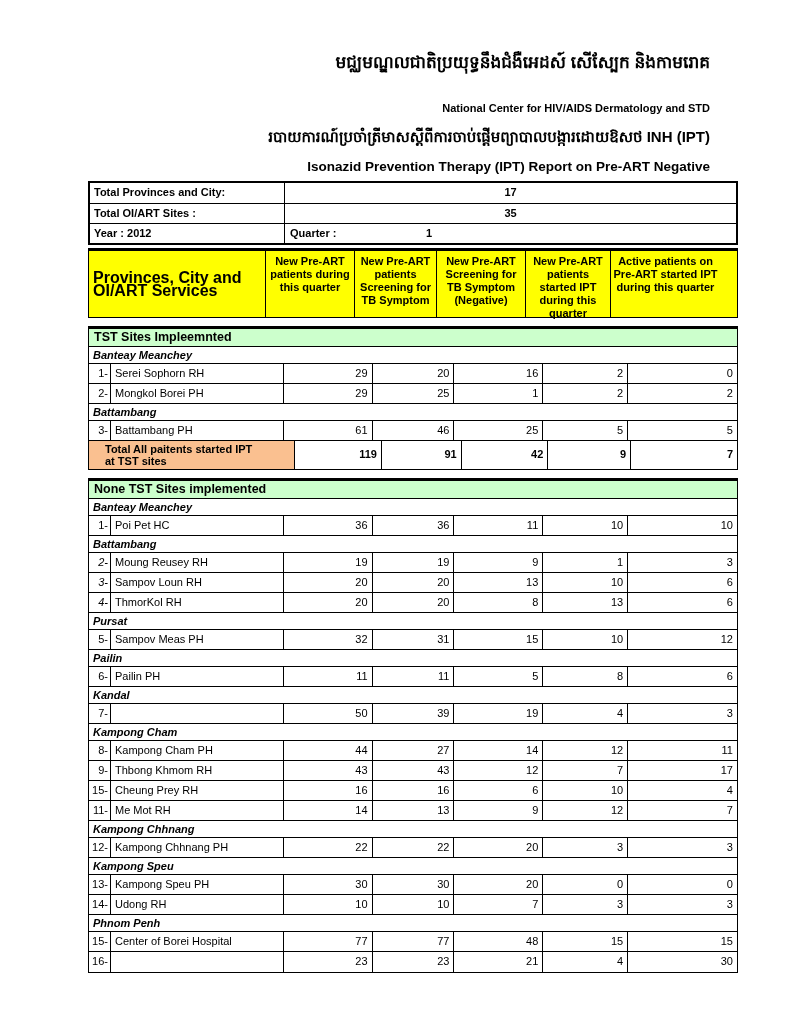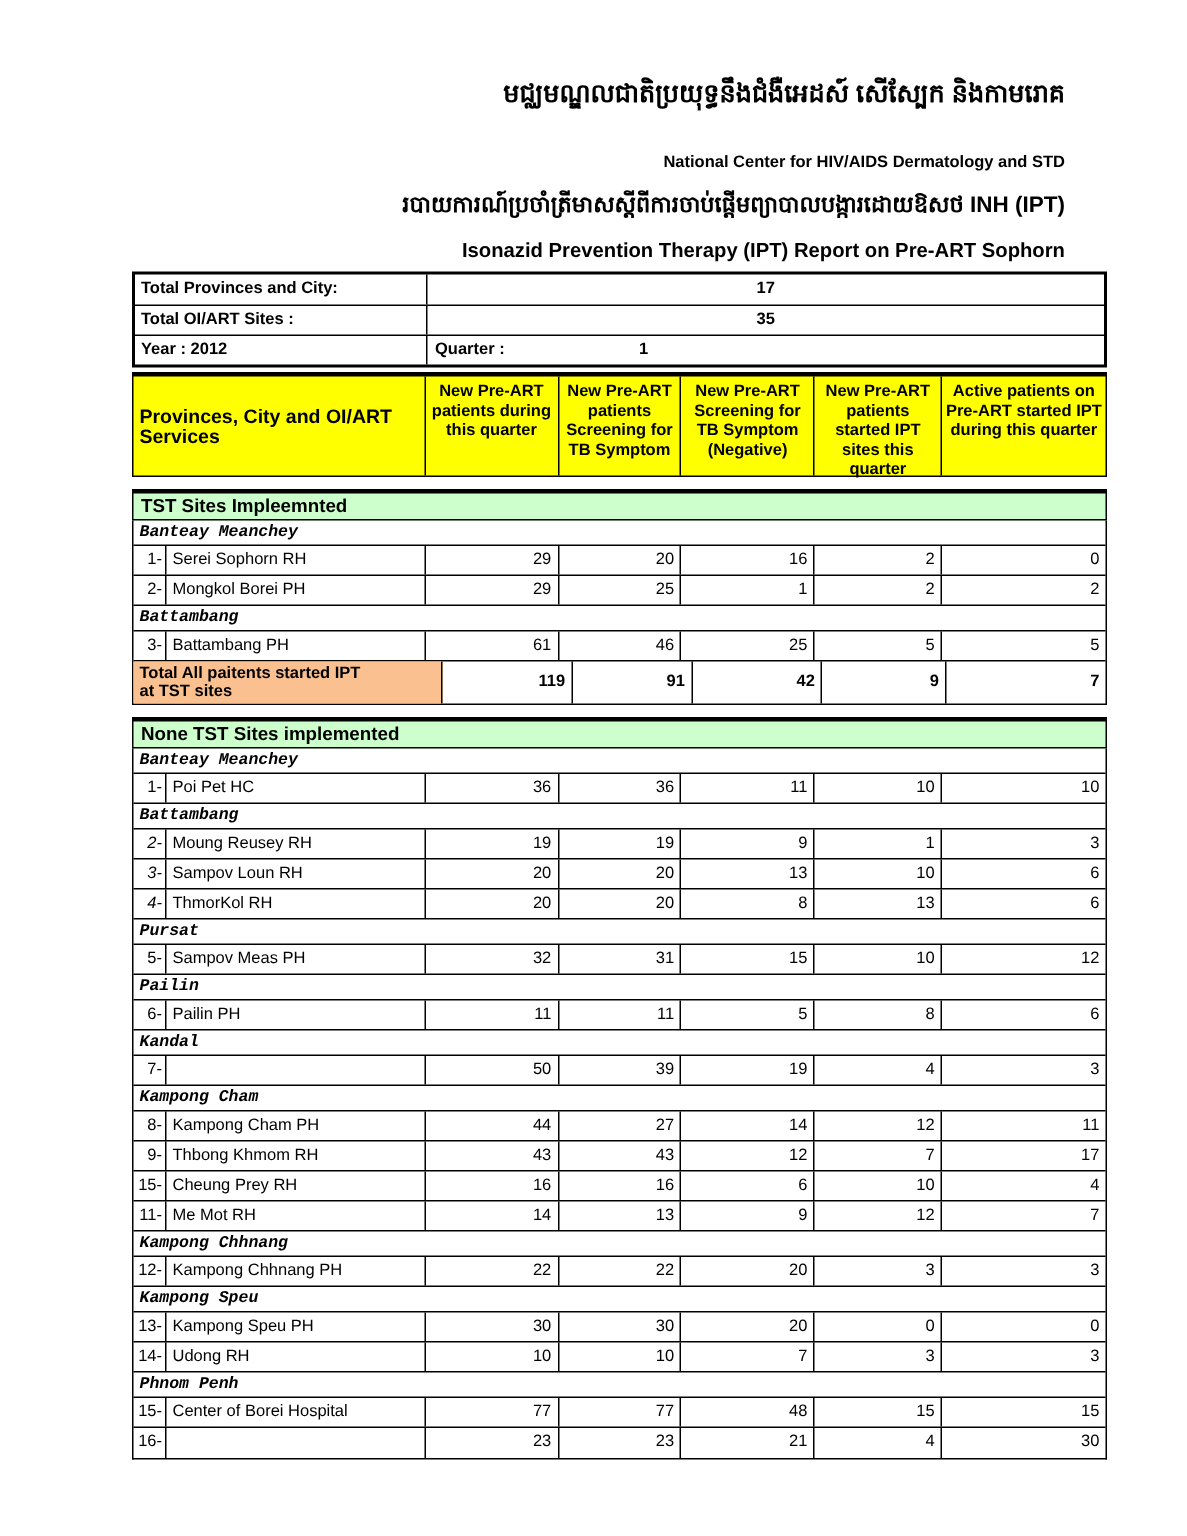--- a/index.html
+++ b/index.html
@@ -27,59 +27,59 @@
   .iq     { flex: 1; display: flex; }
   .iqlabel{ font-weight: bold; padding-left: 5px; width: 85px; }
   .iqval  { width: 118px; text-align: center; font-weight: bold; }
 
   
   .colhead { display: flex; border: 1.5px solid #000; border-top: 3.5px solid #000;
              margin-top: 3px; background: var(--yellow,#FFFF00); height: 70px; }
   .hc { border-right: 1px solid #000; text-align: center; font-weight: bold;
         font-size: 11px; line-height: 13px; padding: 4px 2px 0 2px; }
   .hc:last-child { border-right: none; }
-  .hc0 { width: 195px; display: flex; align-items: center; text-align: left;
-         padding: 0 2px 0 4px; font-size: 13px; }
+  .hc0 { width: 177px; display: flex; align-items: center; text-align: left;
+         padding: 0 2px 0 4px; font-size: 16px; }
   .hc1 { width: 89px; } .hc2 { width: 82px; } .hc3 { width: 89px; }
   .hc4 { width: 85px; } .hc5 { width: 109px; }
 
   
   .band { border: 1.5px solid #000; border-top: 3.5px solid #000;
           background: var(--green,#CCFFCC); font-weight: bold; font-size: 12.5px;
           height: 21px; line-height: 17px; padding-left: 5px; margin-top: 8px; }
   .tbl  { border: 1.5px solid #000; border-top: none; }
   .prow { height: 17px; line-height: 16px; font-weight: bold; font-style: italic;
-          padding-left: 4px; border-bottom: 1px solid #000; font-family: Liberation Mono, monospace; }
+          padding-left: 4px; border-bottom: 1px solid #000; }
   .drow { display: flex; height: 20px; line-height: 19px; border-bottom: 1px solid #000; }
   .tbl > :last-child { border-bottom: none; }
   .c0   { width: 195px; display: flex; border-right: 1px solid #000; }
   .num  { width: 22px; border-right: 1px solid #000; text-align: right; padding-right: 2px; }
   .num.it { font-style: italic; }
   .site { flex: 1; padding-left: 4px; }
   .v    { text-align: right; padding-right: 4px; border-right: 1px solid #000; }
   .v1 { width: 89px; } .v2 { width: 82px; } .v3 { width: 89px; }
   .v4 { width: 85px; } .v5 { width: 109px; border-right: none; }
 
   
   .trow { display: flex; height: 28px; font-weight: bold; border-bottom: none; }
   .trow .v { line-height: 27px; }
   .tlabel { width: 212px; background: var(--orange,#FAC090); border-right: 1px solid #000;
-            padding-left: 4px; display: flex; flex-direction: column;
+            padding-left: 16px; display: flex; flex-direction: column;
             justify-content: center; line-height: 12.5px; }
 </style>
 </head>
 <body style="--yellow: #FFFF00; --green: #CCFFCC; --orange: #FAC090;">
 
 <div>
 
   <div class="titles">
     <div class="khmer-main">មជ្ឈមណ្ឌលជាតិប្រយុទ្ធនឹងជំងឺអេដស៍ សើស្បែក និងកាមរោគ</div>
     <div class="org-name">National Center for HIV/AIDS Dermatology and STD</div>
     <div class="khmer-sub">របាយការណ៍ប្រចាំត្រីមាសស្តីពីការចាប់ផ្តើមព្យាបាលបង្ការដោយឱសថ INH (IPT)</div>
-    <div class="report-title">Isonazid Prevention Therapy (IPT) Report on Pre-ART Sophorn</div>
+    <div class="report-title">Isonazid Prevention Therapy (IPT) Report on Pre-ART Negative</div>
   </div>
 
   <div class="content">
 
     <div class="info">
       <div class="irow">
         <div class="ilabel">Total Provinces and City:</div>
         <div class="ival">17</div>
       </div>
       <div class="irow">
@@ -93,21 +93,21 @@
           <div class="iqval">1</div>
         </div>
       </div>
     </div>
 
     <div class="colhead">
       <div class="hc hc0">Provinces, City and OI/ART Services</div>
       <div class="hc hc1">New Pre-ART patients during this quarter</div>
       <div class="hc hc2">New Pre-ART patients Screening for TB Symptom</div>
       <div class="hc hc3">New Pre-ART Screening for TB Symptom (Negative)</div>
-      <div class="hc hc4">New Pre-ART patients started IPT sites this quarter</div>
+      <div class="hc hc4">New Pre-ART patients started IPT during this quarter</div>
       <div class="hc hc5">Active patients on Pre-ART started IPT during this quarter</div>
     </div>
 
     <div id="sections">
         <div class="band">TST Sites Impleemnted</div>
         <div class="tbl">
           <div class="prow">Banteay Meanchey</div>
           <div class="drow">
             <div class="c0">
               <div class="num">1-</div>

